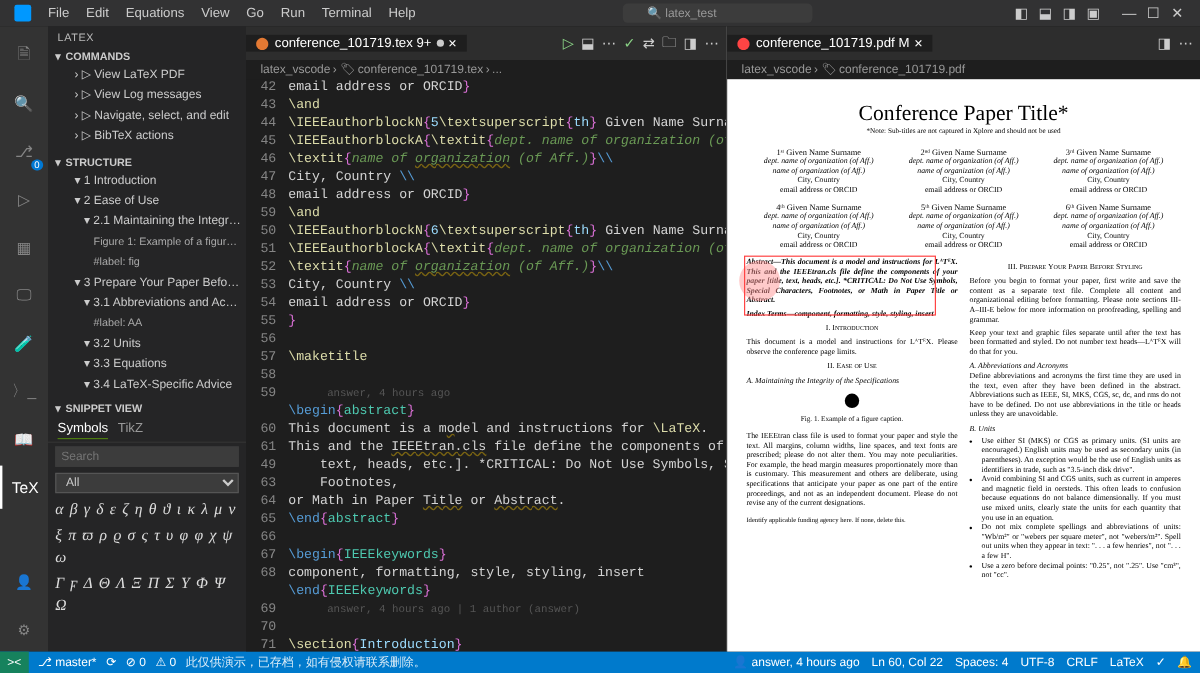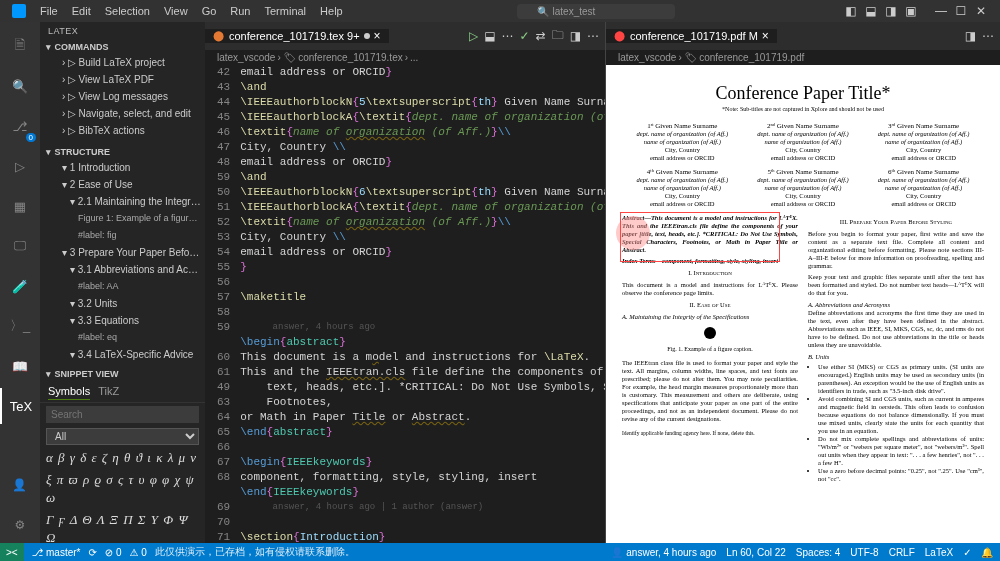--- a/index.html
+++ b/index.html
@@ -90,21 +90,21 @@
 .snippet-tabs .st.active { color:#fff; border-bottom:1px solid #4d7c0f;}
 </style>
 </head>
 <body>
 
 <div class="titlebar">
   <div class="logo"></div>
   <div class="menu" id="menu">
       <span>File</span>
       <span>Edit</span>
-      <span>Selection</span>
+      <span>Equations</span>
       <span>View</span>
       <span>Go</span>
       <span>Run</span>
       <span>Terminal</span>
       <span>Help</span>
     </div>
   <div class="center">
     <span class="search">🔍 <span>latex_test</span></span>
   </div>
   <div class="right" id="winctrls">
@@ -153,39 +153,37 @@
         <span style="font-size:13px">TeX</span>
       </div>
       <div class="ab-item" style="margin-top: auto;">👤</div>
       <div class="ab-item" style="margin-top: 0px;">⚙</div>
     </div>
 
   <div class="sidebar">
     <div class="section-title">LATEX</div>
     <div class="section-hdr">▾ <span>COMMANDS</span></div>
     <div id="commands">
-        <div class="item">› ▷ Build LaTeX project</div>
         <div class="item">› ▷ View LaTeX PDF</div>
         <div class="item">› ▷ View Log messages</div>
         <div class="item">› ▷ Navigate, select, and edit</div>
         <div class="item">› ▷ BibTeX actions</div>
       </div>
     <div class="section-hdr" style="margin-top:6px">▾ <span>STRUCTURE</span></div>
     <div id="structure">
         <div class="item ">▾ 1 Introduction</div>
         <div class="item ">▾ 2 Ease of Use</div>
         <div class="item sub1">▾ 2.1 Maintaining the Integrity of the Spec...</div>
         <div class="item sub2">Figure 1: Example of a figure caption.</div>
         <div class="item sub2">#label: fig</div>
         <div class="item ">▾ 3 Prepare Your Paper Before Styling</div>
         <div class="item sub1">▾ 3.1 Abbreviations and Acronyms</div>
         <div class="item sub2">#label: AA</div>
         <div class="item sub1">▾ 3.2 Units</div>
         <div class="item sub1">▾ 3.3 Equations</div>
-        <div class="item sub2">#label: eq</div>
         <div class="item sub1">▾ 3.4 LaTeX-Specific Advice</div>
       </div>
     <div class="section-hdr" style="margin-top:4px">▾ <span>SNIPPET VIEW</span></div>
     <div class="snippet-tabs">
       <span class="st active">Symbols</span>
       <span class="st">TikZ</span>
     </div>
     <input class="symbols-input" placeholder="Search" style="">
     <select class="symbols-select"><option>All</option></select>
     <div id="greek">

